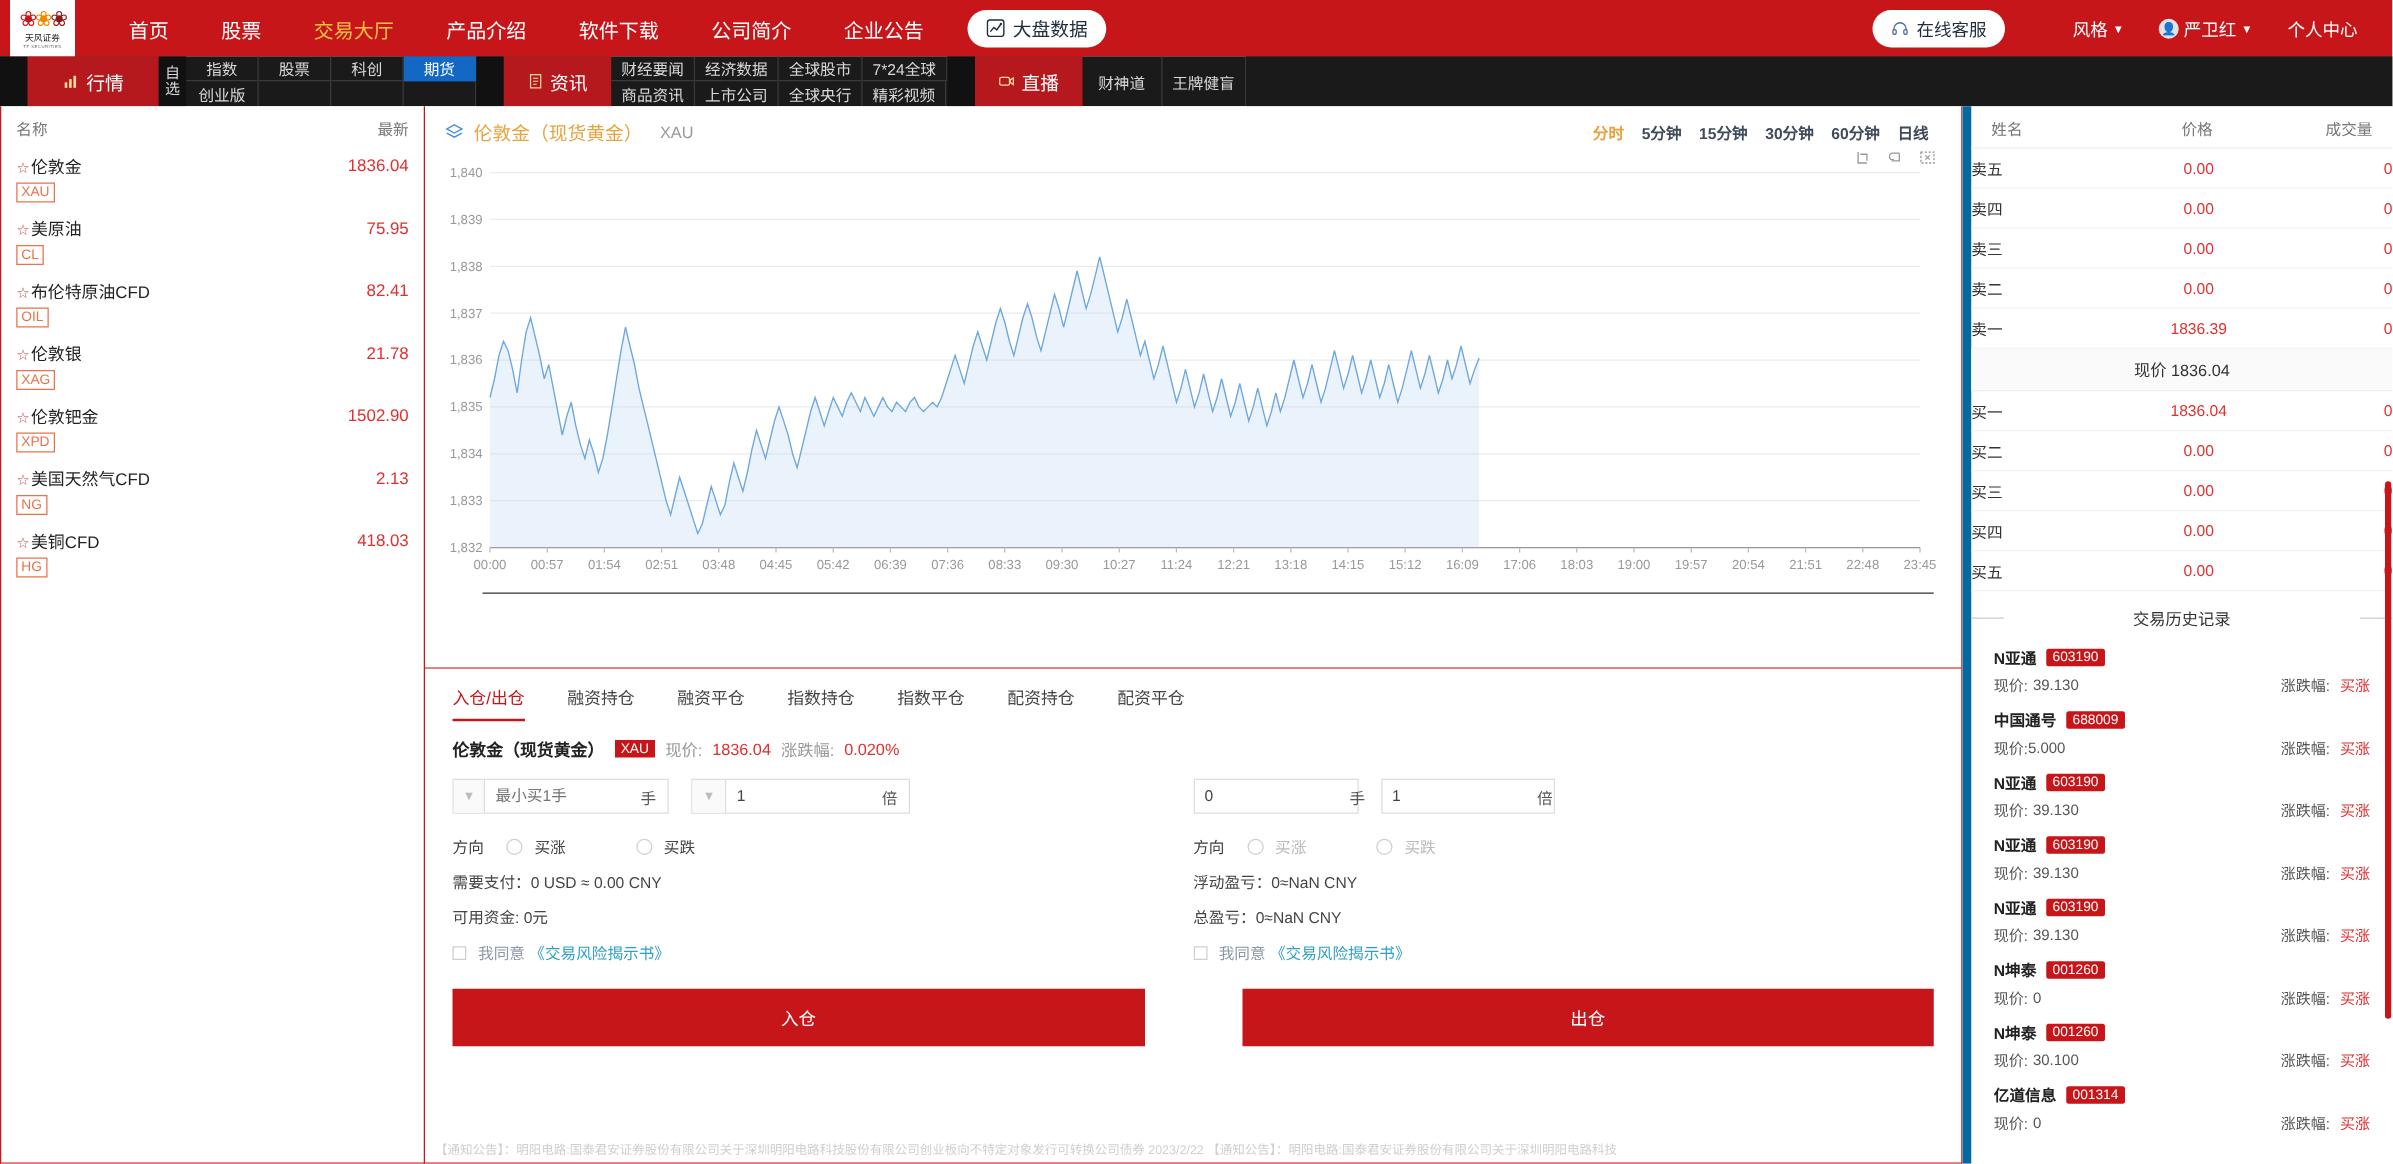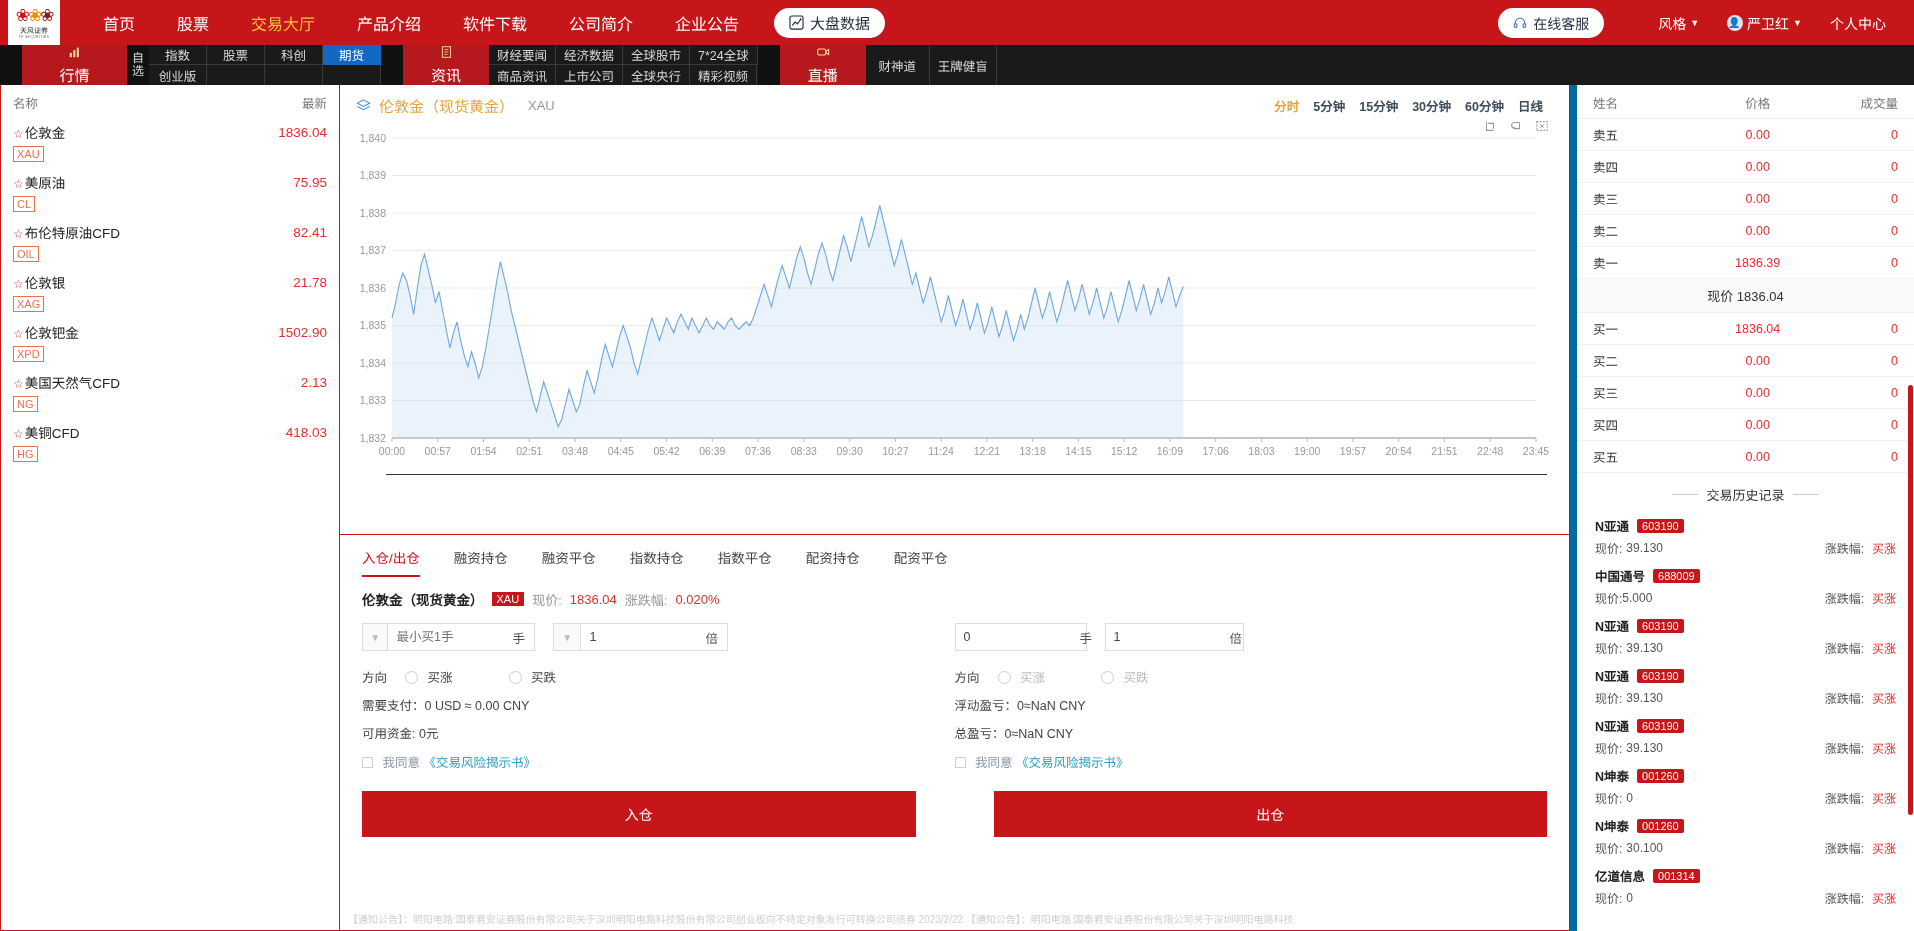--- a/index.html
+++ b/index.html
@@ -51,21 +51,20 @@
     width: 16px; height: 16px; border-radius: 50%; background: #e2e2e2;
     display: inline-flex; align-items: center; justify-content: center;
     font-size: 10px; color: #777;
   }
   
   .subnav { height: 40px; background: #1a1a1a; display: flex; align-items: stretch; }
   .sn-red {
     background: #b5191d; color: #fff; width: 105px; display: flex;
     align-items: center; justify-content: center; gap: 5px; font-size: 15px;
     cursor: pointer;
-    flex-direction: column;
   }
   .sn-red.red2 { width: 86px; }
   .sn-dark-gap { width: 22px; background: #111; }
   .sn-vert {
     width: 22px; background: #111; color: #d8d8d8; font-size: 12px;
     display: flex; flex-direction: column; align-items: center;
     justify-content: center; line-height: 1.05; cursor: pointer;
   }
   .sn-grid { display: flex; flex-direction: column; }
   .sn-grid-row { display: flex; flex: 1; }
@@ -200,34 +199,34 @@
     display: flex; flex-direction: column; background: #fff; position: relative;
   }
   .ob-head {
     display: flex; padding: 8px 16px 6px; font-size: 12.5px; color: #777;
     border-bottom: 1px solid #eee;
   }
   .ob-head div:nth-child(1) { width: 34%; }
   .ob-head div:nth-child(2) { width: 40%; text-align: center; }
   .ob-head div:nth-child(3) { width: 26%; text-align: right; }
   .ob-row {
-    display: flex; padding: 6px 16px; font-size: 12.5px;
+    display: flex; padding: 6px 0; font-size: 12.5px;
     border-bottom: 1px solid #f2f2f2; align-items: center;
   }
   .ob-row .c1 { width: 34%; color: #333; }
   .ob-row .c2 { width: 40%; text-align: center; color: #e03030; }
   .ob-row .c3 { width: 26%; text-align: right; color: #e03030; }
   .ob-row.grey .c2, .ob-row.grey .c3 { color: #e03030; }
   .ob-now {
     text-align: center; padding: 7px 0; font-size: 13px; color: #333;
     background: #fafafa; border-bottom: 1px solid #f0f0f0;
   }
   .hist-title {
     text-align: center; font-size: 13px; color: #333; padding: 12px 0 8px;
-    display: flex; align-items: center; justify-content: center; gap: 8px;
+    display: flex; align-items: center; justify-content: space-between; gap: 8px;
   }
   .hist-title .dash { width: 26px; height: 1px; background: #ccc; }
   .hist-list { overflow: hidden; flex: 1; }
   .hist-item { padding: 4px 18px 6px; }
   .hi-r1 { display: flex; align-items: center; gap: 8px; }
   .hi-name { font-size: 12.5px; color: #222; font-weight: bold; }
   .hi-code {
     background: #c7161a; color: #fff; font-size: 11px; padding: 1px 5px;
     border-radius: 2px; position: relative;
   }

